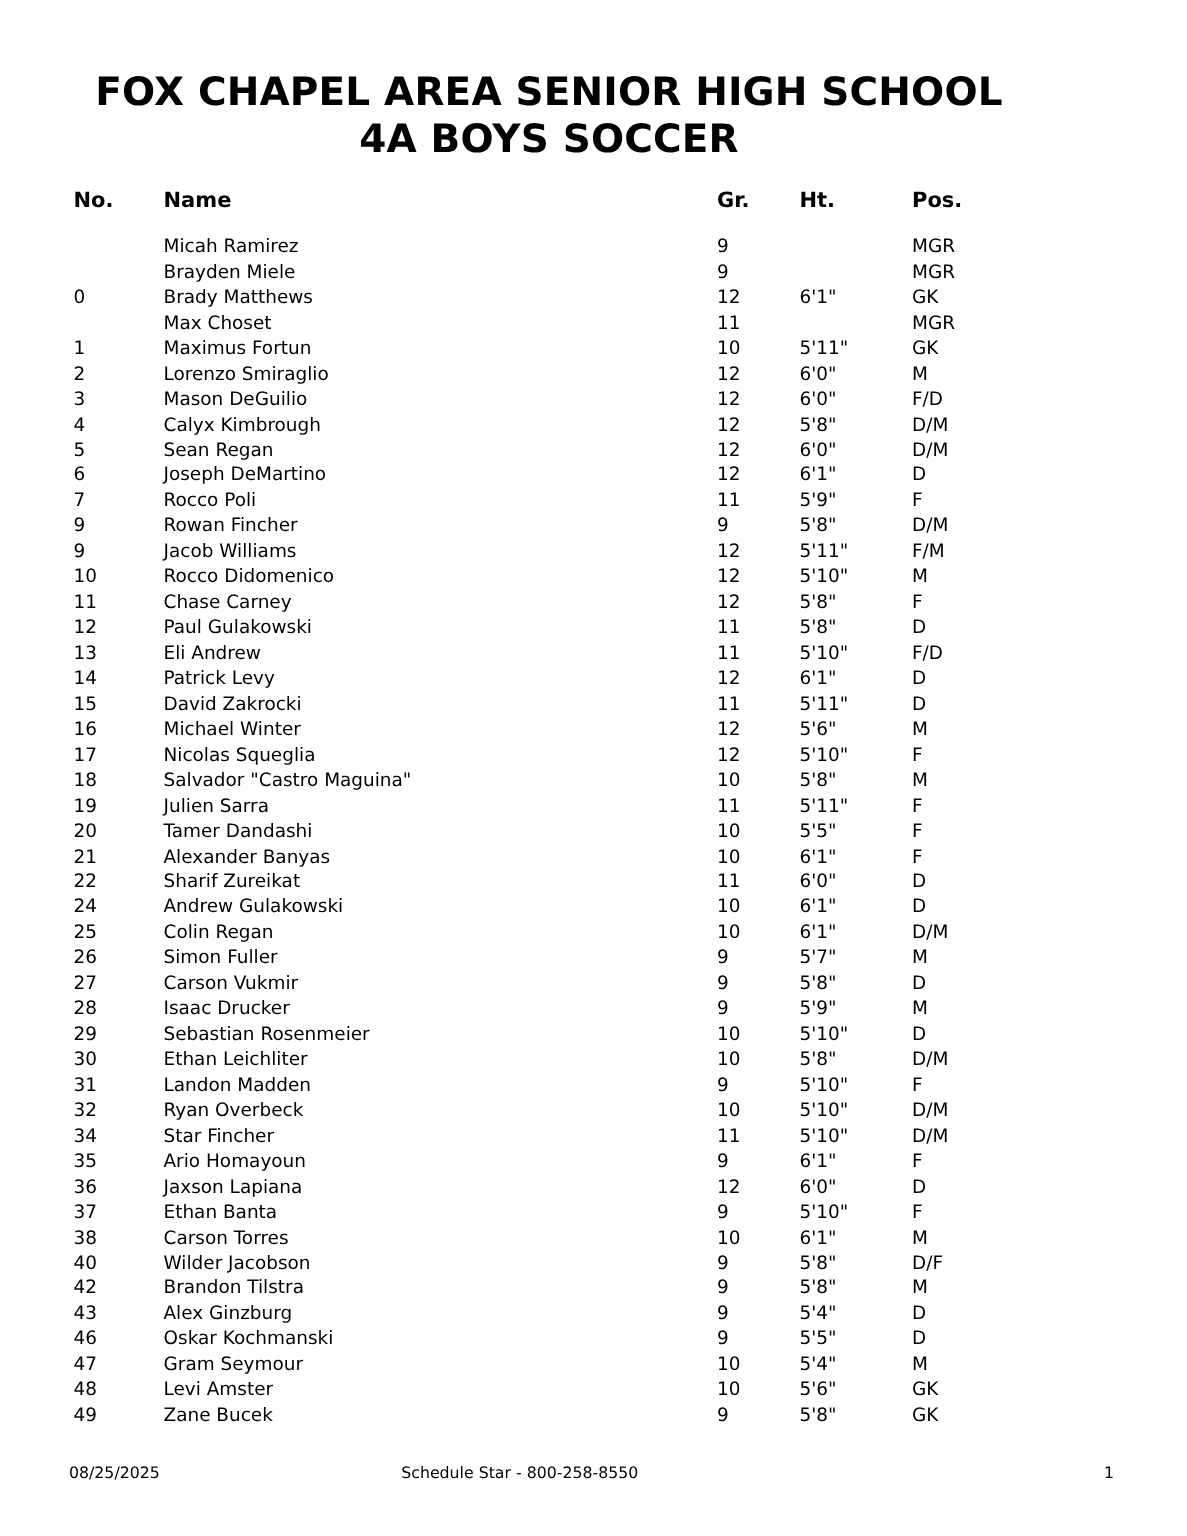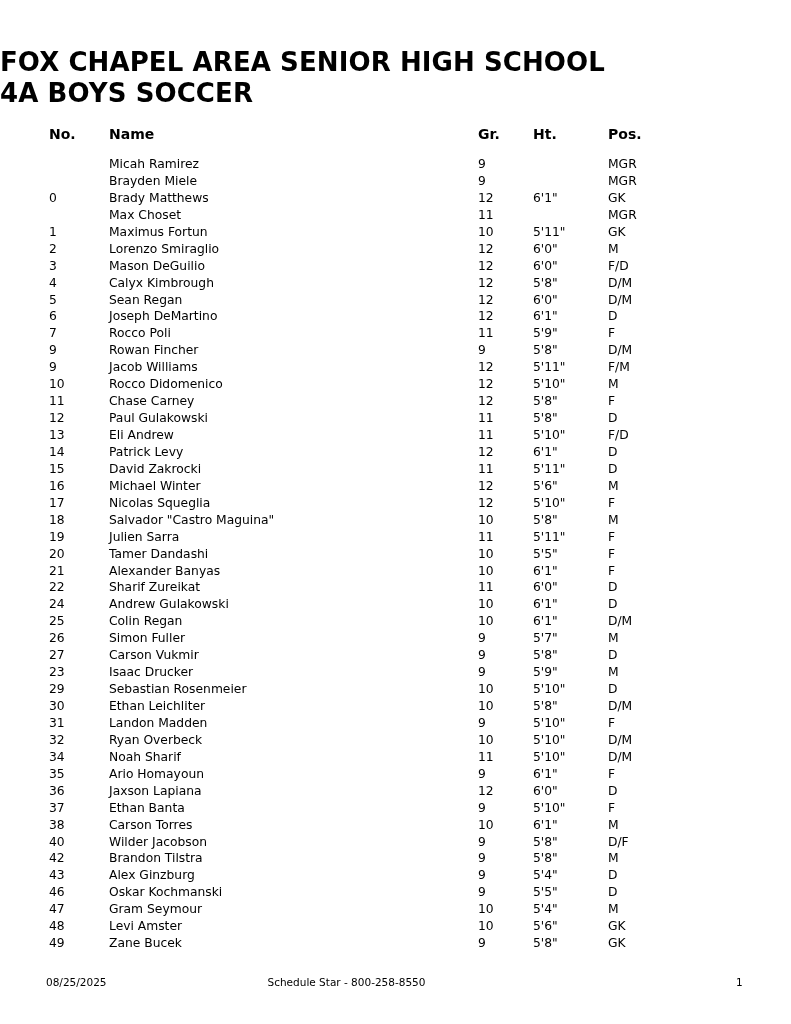--- a/index.html
+++ b/index.html
@@ -1,17 +1,17 @@
 <!DOCTYPE html>
 <html><head>
   <meta charset="utf-8">
   <style>
     html, body { margin: 0; padding: 0; background: #ffffff; }
     body { width: 791px; height: 1024px; position: relative; overflow: hidden; color: #000; font-family: "DejaVu Sans", sans-serif; }
-    .title { position: absolute; left: 0; width: 732px; font-weight: bold; font-size: 26px; line-height: 30px; letter-spacing: 0.1px; }
+    .title { position: absolute; left: 0; width: 732px; text-align: center; font-weight: bold; font-size: 26px; line-height: 30px; letter-spacing: 0.1px; }
     .title1 { top: 47px; }
     .title2 { top: 78px; }
     .hdr { position: absolute; top: 126px; font-weight: bold; font-size: 14px; }
     .c-no { left: 49px; }
     .c-name { left: 109px; }
     .c-gr { left: 478px; }
     .c-ht { left: 533px; }
     .c-pos { left: 608px; }
     #rows { position: absolute; top: 156px; left: 0; width: 663px; }
     .row { position: relative; height: 16.95px; font-size: 12.3px; line-height: 16.95px; }
@@ -240,21 +240,21 @@
       <span class="c-pos">M</span>
     </div>
     <div class="row">
       <span class="c-no">27</span>
       <span class="c-name">Carson Vukmir</span>
       <span class="c-gr">9</span>
       <span class="c-ht">5'8"</span>
       <span class="c-pos">D</span>
     </div>
     <div class="row">
-      <span class="c-no">23</span>
+      <span class="c-no">28</span>
       <span class="c-name">Isaac Drucker</span>
       <span class="c-gr">9</span>
       <span class="c-ht">5'9"</span>
       <span class="c-pos">M</span>
     </div>
     <div class="row">
       <span class="c-no">29</span>
       <span class="c-name">Sebastian Rosenmeier</span>
       <span class="c-gr">10</span>
       <span class="c-ht">5'10"</span>
@@ -276,21 +276,21 @@
     </div>
     <div class="row">
       <span class="c-no">32</span>
       <span class="c-name">Ryan Overbeck</span>
       <span class="c-gr">10</span>
       <span class="c-ht">5'10"</span>
       <span class="c-pos">D/M</span>
     </div>
     <div class="row">
       <span class="c-no">34</span>
-      <span class="c-name">Noah Sharif</span>
+      <span class="c-name">Star Fincher</span>
       <span class="c-gr">11</span>
       <span class="c-ht">5'10"</span>
       <span class="c-pos">D/M</span>
     </div>
     <div class="row">
       <span class="c-no">35</span>
       <span class="c-name">Ario Homayoun</span>
       <span class="c-gr">9</span>
       <span class="c-ht">6'1"</span>
       <span class="c-pos">F</span>

